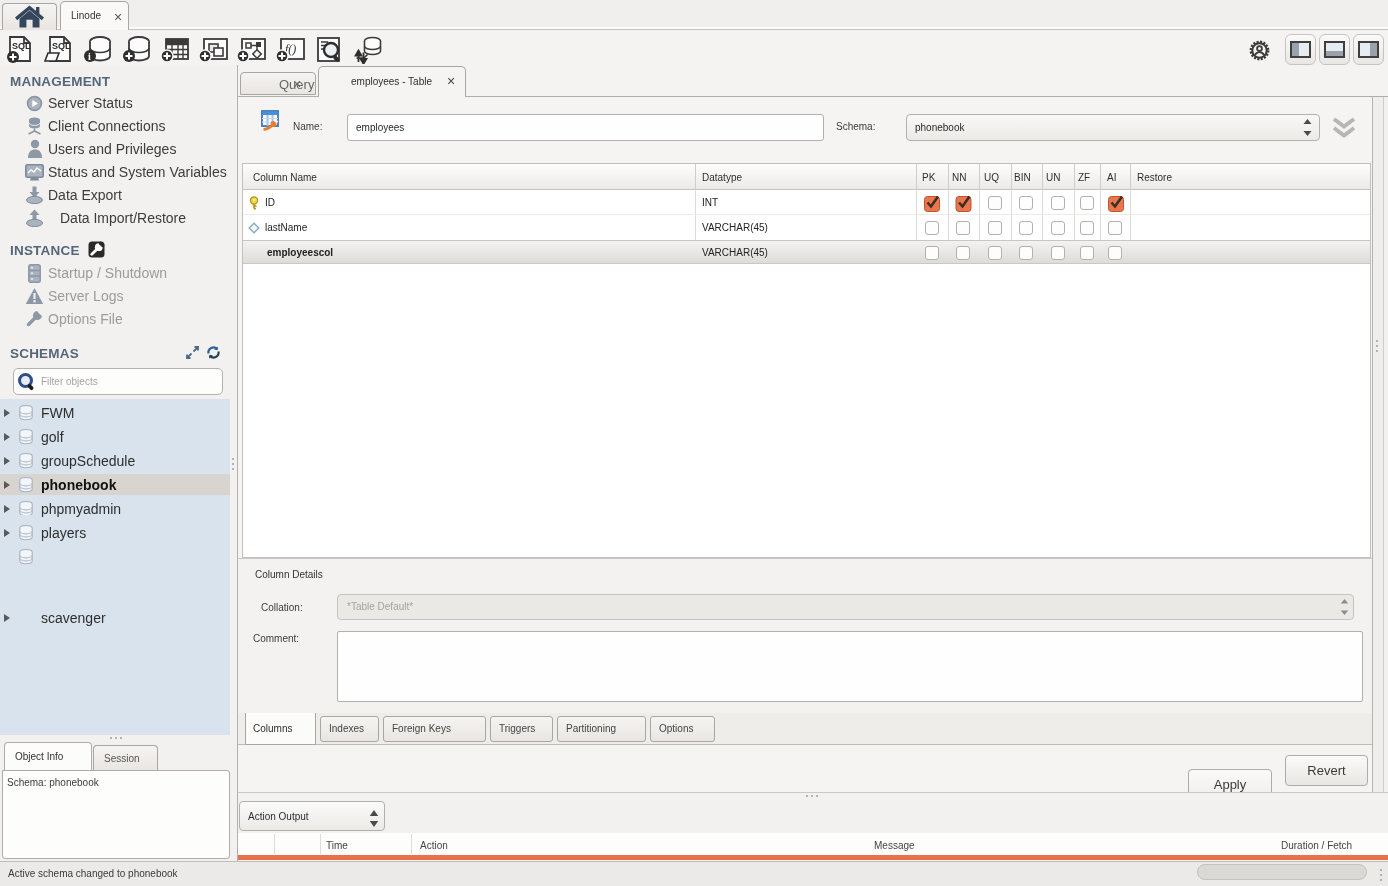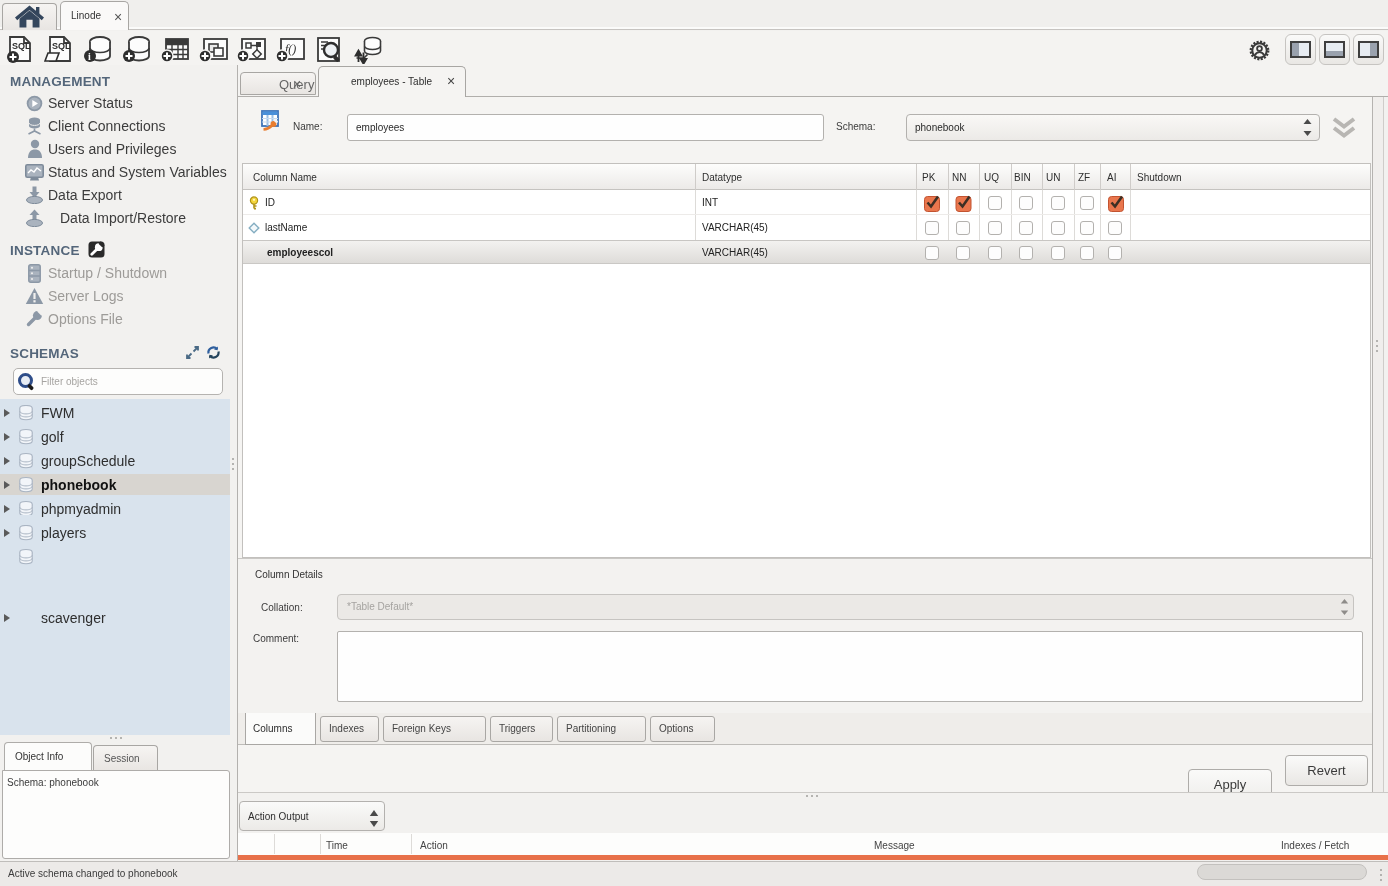--- a/index.html
+++ b/index.html
@@ -332,21 +332,21 @@
 <div class="gridline-v" style="left:1130px;top:164px;height:26px;background:#cfccc9;"></div>
 <div class="lbl" style="left:253px;top:170px;color:#2e2e2e;">Column Name</div>
 <div class="lbl" style="left:702px;top:170px;color:#2e2e2e;">Datatype</div>
 <div class="lbl" style="left:922px;top:170px;color:#2e2e2e;">PK</div>
 <div class="lbl" style="left:952px;top:170px;color:#2e2e2e;">NN</div>
 <div class="lbl" style="left:984px;top:170px;color:#2e2e2e;">UQ</div>
 <div class="lbl" style="left:1014px;top:170px;color:#2e2e2e;">BIN</div>
 <div class="lbl" style="left:1046px;top:170px;color:#2e2e2e;">UN</div>
 <div class="lbl" style="left:1078px;top:170px;color:#2e2e2e;">ZF</div>
 <div class="lbl" style="left:1107px;top:170px;color:#2e2e2e;">AI</div>
-<div class="lbl" style="left:1137px;top:170px;color:#2e2e2e;">Shutdown</div>
+<div class="lbl" style="left:1137px;top:170px;color:#2e2e2e;">Restore</div>
 
 <div class="gridline-v" style="left:695px;top:190px;height:74px;"></div>
 <div class="gridline-v" style="left:916px;top:190px;height:74px;"></div>
 <div class="gridline-v" style="left:948px;top:190px;height:74px;"></div>
 <div class="gridline-v" style="left:979px;top:190px;height:74px;"></div>
 <div class="gridline-v" style="left:1011px;top:190px;height:74px;"></div>
 <div class="gridline-v" style="left:1042px;top:190px;height:74px;"></div>
 <div class="gridline-v" style="left:1074px;top:190px;height:74px;"></div>
 <div class="gridline-v" style="left:1100px;top:190px;height:74px;"></div>
 <div class="gridline-v" style="left:1130px;top:190px;height:74px;"></div>
@@ -448,21 +448,21 @@
  <path d="M5 0 L9.2 6 H0.8 Z" fill="#4a4a4a"></path>
  <path d="M5 17 L0.8 11 H9.2 Z" fill="#4a4a4a"></path>
 </svg>
 <div class="abs" style="left:238px;top:833px;width:1150px;height:22px;background:#fdfdfc;"></div>
 <div class="gridline-v" style="left:274px;top:834px;height:20px;"></div>
 <div class="gridline-v" style="left:320px;top:834px;height:20px;"></div>
 <div class="gridline-v" style="left:411px;top:834px;height:20px;"></div>
 <div class="lbl" style="left:326px;top:838px;color:#444;">Time</div>
 <div class="lbl" style="left:420px;top:838px;color:#444;">Action</div>
 <div class="lbl" style="left:874px;top:838px;color:#444;">Message</div>
-<div class="lbl" style="left:1281px;top:838px;color:#444;">Indexes / Fetch</div>
+<div class="lbl" style="left:1281px;top:838px;color:#444;">Duration / Fetch</div>
 <div class="abs" style="left:238px;top:855px;width:1150px;height:5px;background:#e8714a;"></div>
 
 <div class="abs" style="left:0;top:861px;width:1388px;height:25px;background:#eceae8;border-top:1px solid #bfbdba;"></div>
 <div class="lbl" style="left:8px;top:866px;color:#3b3b3b;">Active schema changed to phonebook</div>
 <div class="abs" style="left:1197px;top:864px;width:170px;height:16px;background:#dbd9d6;border:1px solid #c3c1be;border-radius:8px;"></div>
 <div class="dotsv" style="left:1380px;top:869px;">
     <span></span>
     <span></span>
     <span></span>
   </div>

